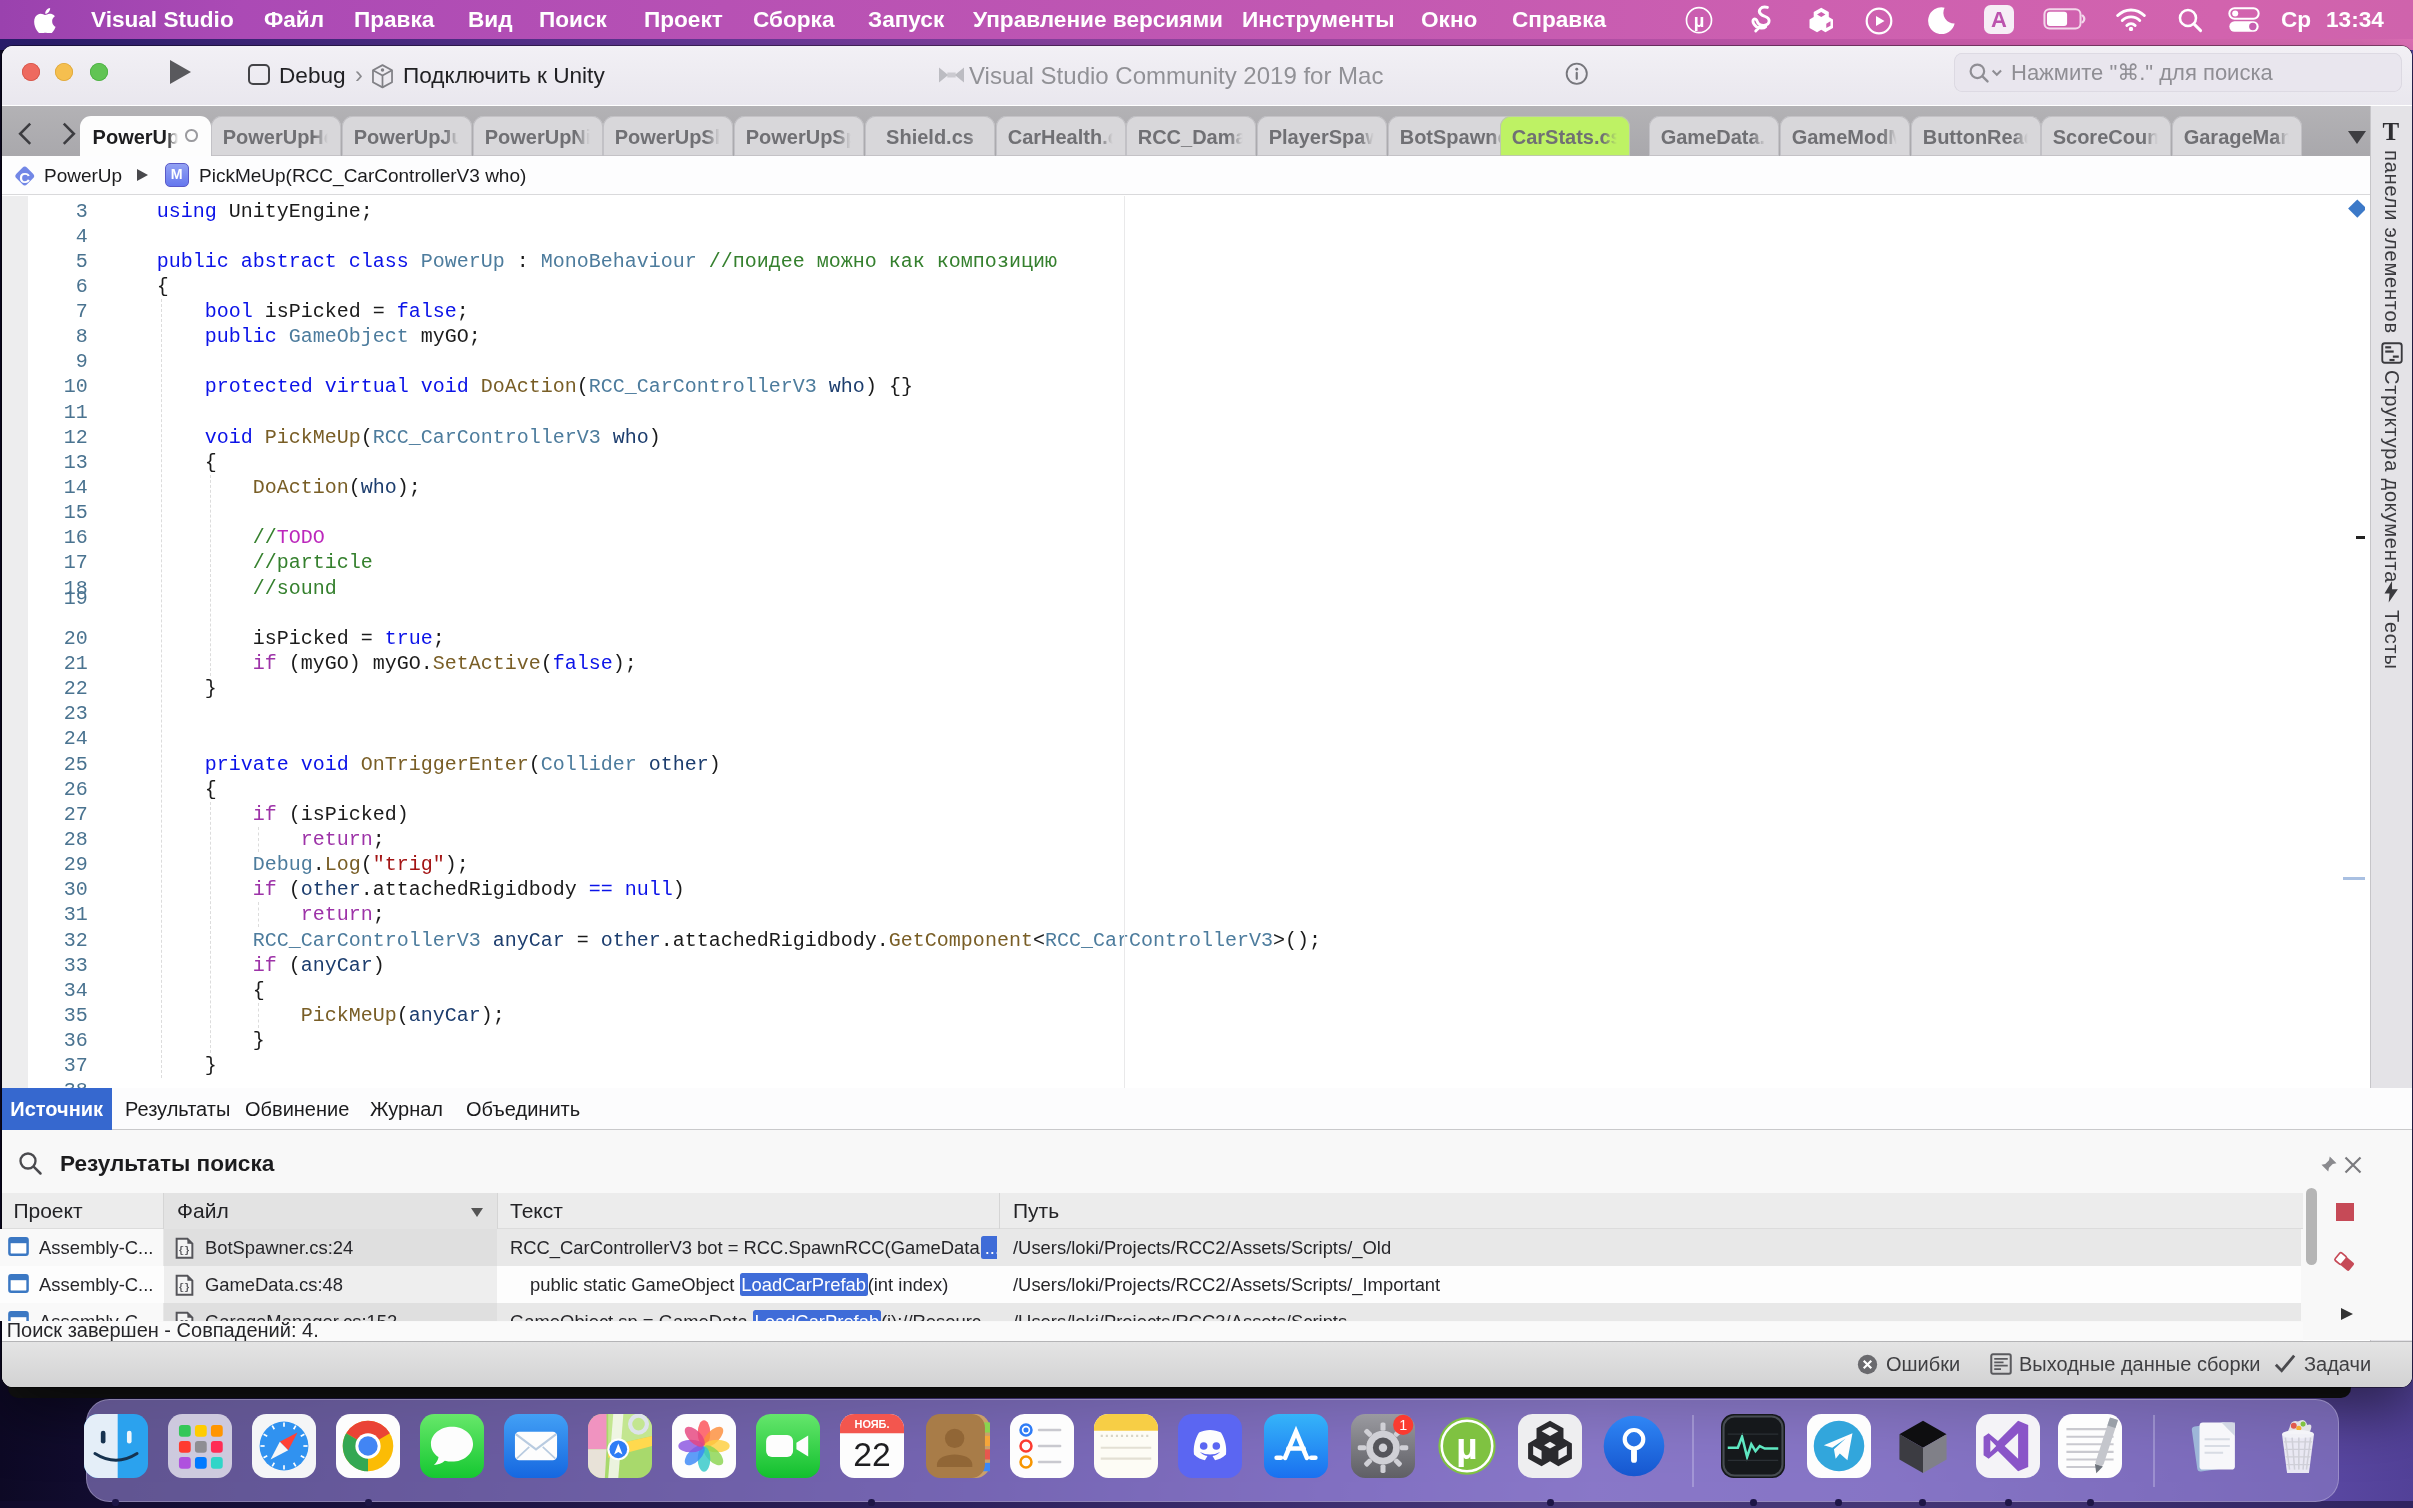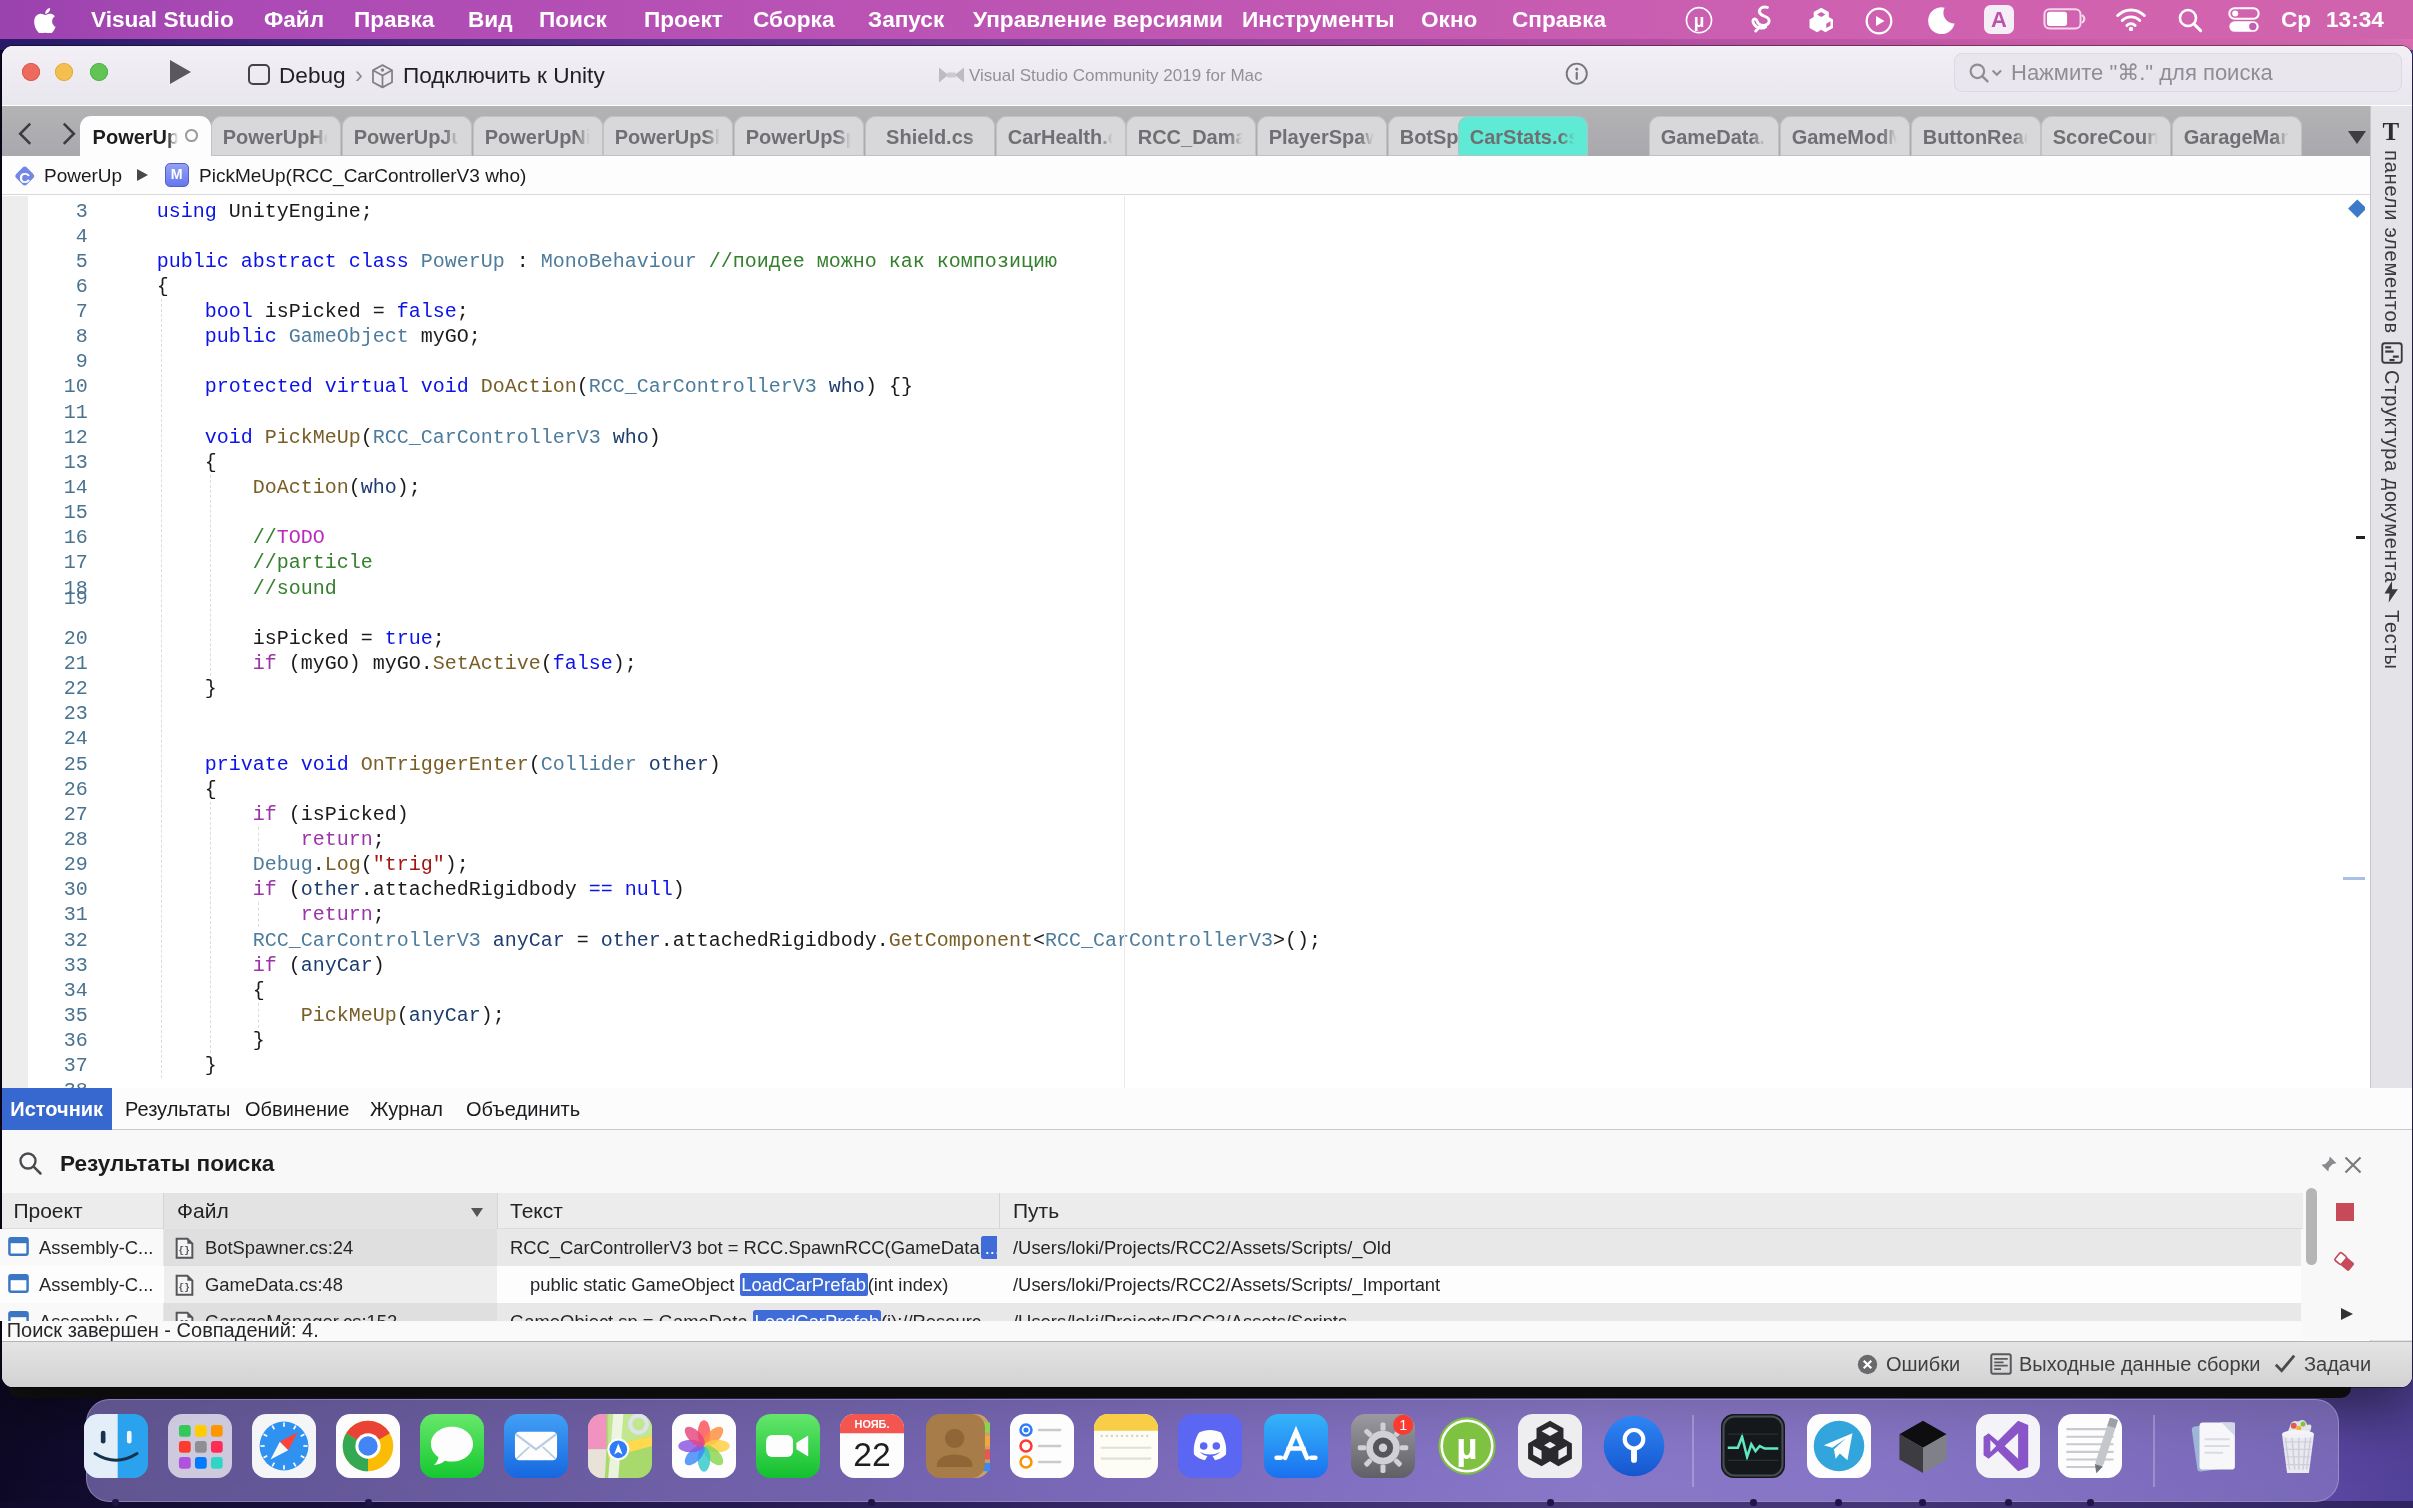--- a/index.html
+++ b/index.html
@@ -126,21 +126,21 @@
 <path d="M17,3 L29,9.5 V24.5 L17,31 L5,24.5 V9.5 Z"></path>
 <path d="M5,9.5 L17,16 L29,9.5 M17,16 V31"></path>
 <circle cx="17" cy="9" r="2.2" fill="#808086" stroke="none"></circle>
     </g>
   </svg>
 <div class="abs" style="left:403px;top:46px;height:59px;line-height:59px;font-size:22.6px;color:#212124;">Подключить к Unity</div>
 <svg class="abs" style="left:939px;top:64px" width="25" height="22" viewBox="0 0 30 26">
 <path fill="#bcbcc2" d="M0,4 L11,13 L0,22 Z M30,4 L19,13 L30,22 Z"></path>
 <path fill="#bcbcc2" d="M10,10 L20,10 L20,16 L10,16 Z" opacity=".7"></path>
   </svg>
-<div class="abs" style="left:969px;top:46px;height:67px;line-height:59px;font-size:17px;color:#919196;">Visual Studio Community 2019 for Mac</div>
+<div class="abs" style="left:969px;top:46px;height:67px;line-height:59px;font-size:24px;color:#919196;">Visual Studio Community 2019 for Mac</div>
 <svg class="abs" style="left:1565px;top:62px" width="23.5" height="23.5" viewBox="0 0 28 28">
 <circle cx="14" cy="14" r="12" fill="none" stroke="#76767c" stroke-width="2.2"></circle>
 <path d="M14,13 V20" stroke="#76767c" stroke-width="2.6" stroke-linecap="round"></path>
 <circle cx="14" cy="8.6" r="1.7" fill="#76767c"></circle>
   </svg>
 <div class="abs" style="left:1954px;top:53px;width:448px;height:39px;border-radius:8.4px;background:#e9e6ee;box-shadow:inset 0 0 0 0.8px #d9d6df;"></div>
 <svg class="abs" style="left:1968px;top:62px" width="34" height="22" viewBox="0 0 40 26">
 <circle cx="11" cy="11" r="8" fill="none" stroke="#8f8e94" stroke-width="2.6"></circle>
 <path d="M17,17 L23,23" stroke="#8f8e94" stroke-width="2.8" stroke-linecap="round"></path>
 <path d="M29,10 l5,5 l5,-5" stroke="#8f8e94" stroke-width="2.4" fill="none"></path>
@@ -178,21 +178,21 @@
   </div>
 <div class="tab" style="left:1126px;width:130px;background:#d8d7da;box-shadow:inset 0 0 0 0.8px #bdbcc0;color:#707074;">
     <span class="lb">RCC_Dama</span>
   </div>
 <div class="tab" style="left:1257px;width:130px;background:#d8d7da;box-shadow:inset 0 0 0 0.8px #bdbcc0;color:#707074;">
     <span class="lb">PlayerSpaw</span>
   </div>
 <div class="tab" style="left:1388px;width:130px;background:#d8d7da;box-shadow:inset 0 0 0 0.8px #bdbcc0;color:#707074;">
     <span class="lb">BotSpawne</span>
   </div>
-<div class="tab" style="left:1458px;width:130px;background:#5eead4;box-shadow:inset 0 0 0 0.8px #bdbcc0;color:#707074;padding-left:10px;">
+<div class="tab" style="left:1500px;width:130px;background:#bef264;box-shadow:inset 0 0 0 0.8px #bdbcc0;color:#707074;padding-left:10px;">
     <span class="lb">CarStats.cs</span>
   </div>
 <div class="tab" style="left:1649px;width:130px;background:#d8d7da;box-shadow:inset 0 0 0 0.8px #bdbcc0;color:#707074;">
     <span class="lb">GameData.c</span>
   </div>
 <div class="tab" style="left:1780px;width:130px;background:#d8d7da;box-shadow:inset 0 0 0 0.8px #bdbcc0;color:#707074;">
     <span class="lb">GameModM</span>
   </div>
 <div class="tab" style="left:1911px;width:130px;background:#d8d7da;box-shadow:inset 0 0 0 0.8px #bdbcc0;color:#707074;">
     <span class="lb">ButtonRead</span>

